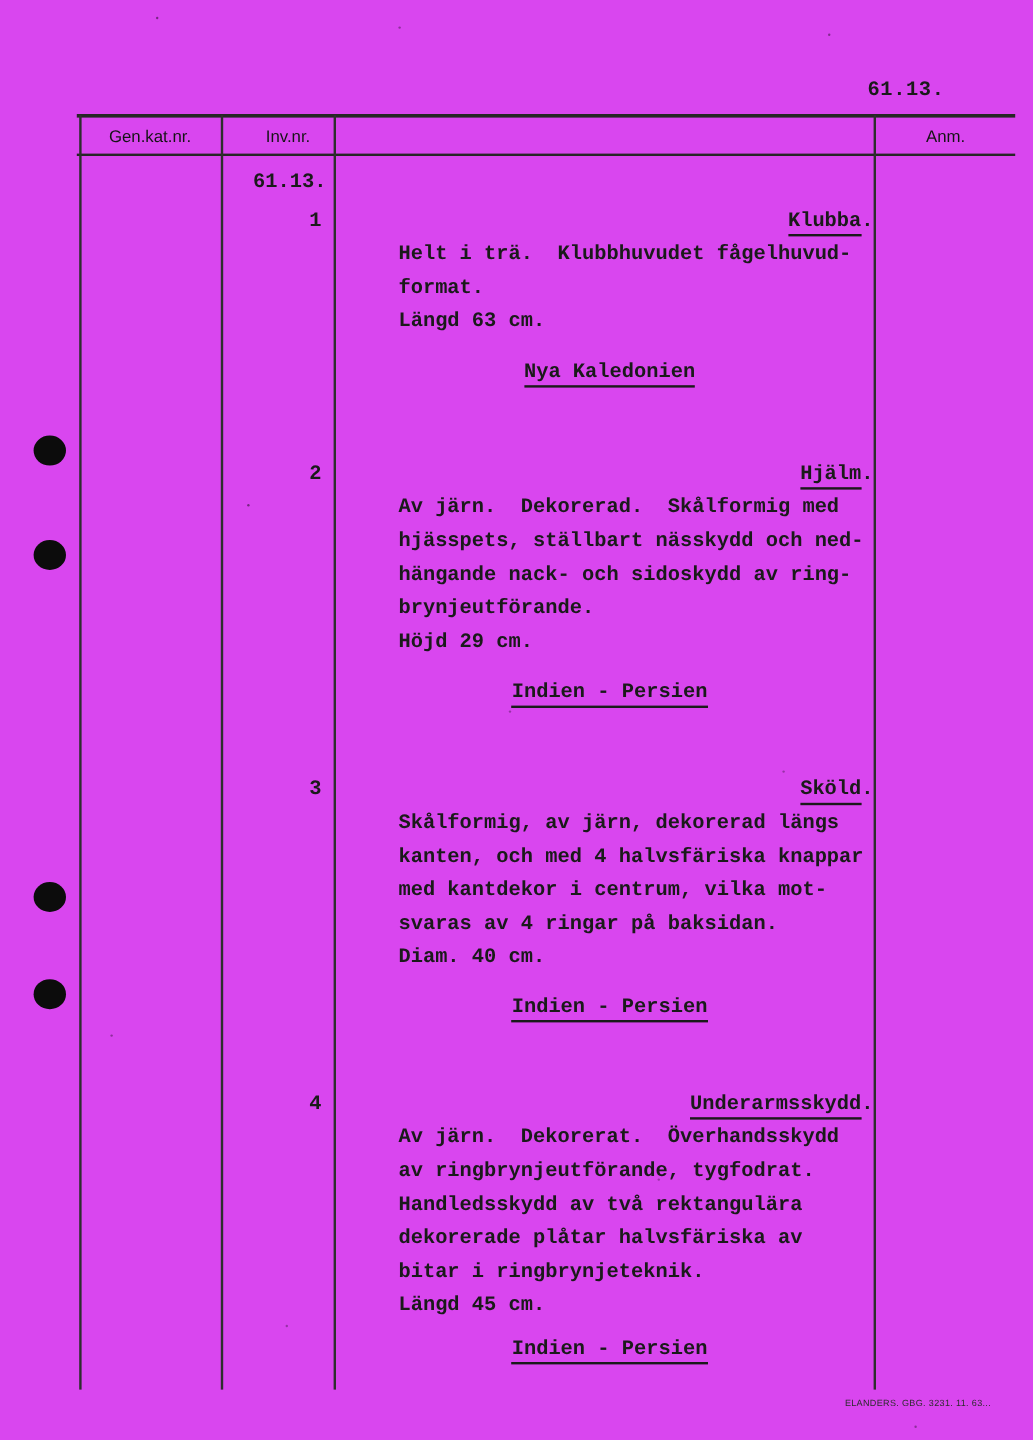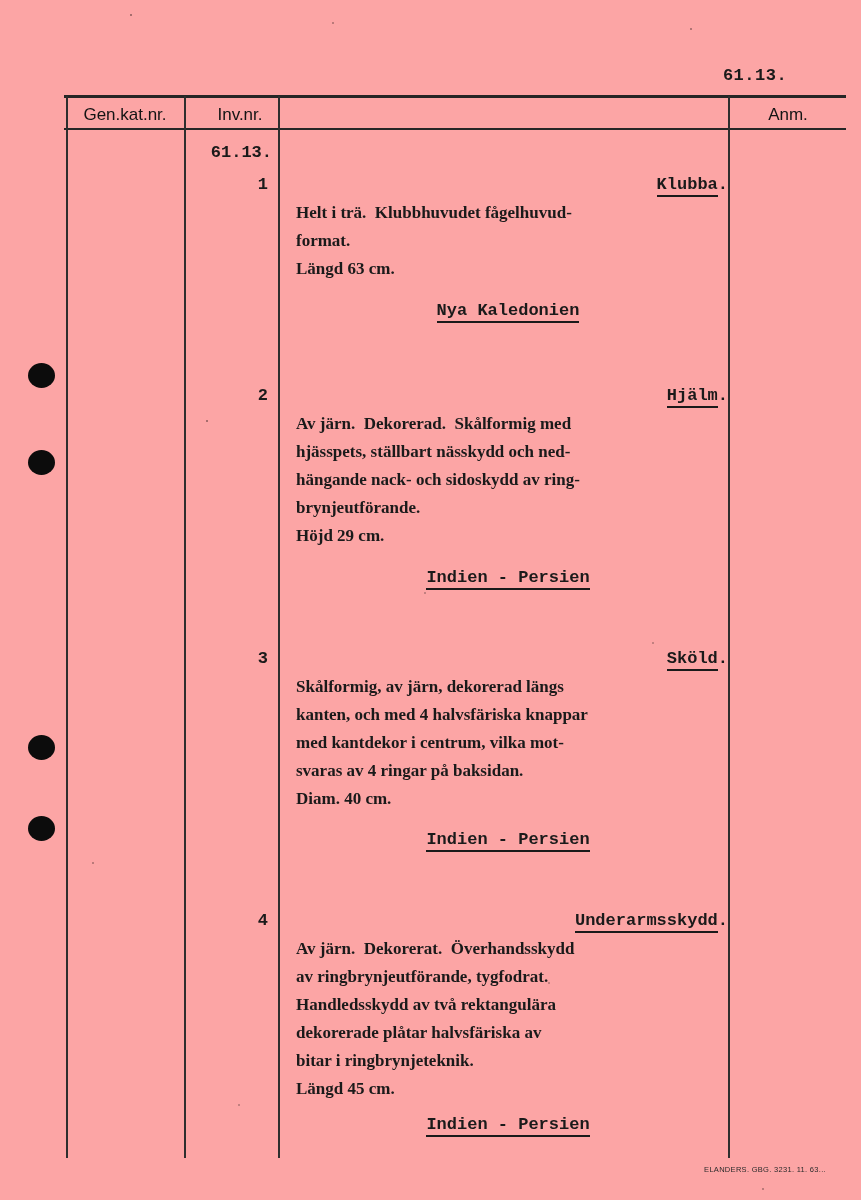--- a/index.html
+++ b/index.html
@@ -1,19 +1,19 @@
 <!DOCTYPE html>
 <html><head>
 <meta charset="utf-8">
 <style>
   html,body{margin:0;padding:0;background:#e8e8e6;}
   .page{
     position:relative;
     width:861px;height:1200px;
-    background:#fca5a5;
+    background:#d946ef;
     overflow:hidden;
     font-family:"Liberation Mono","DejaVu Sans Mono",monospace;
     color:#1a1a1a;
   }
   
   .punch{
     position:absolute;left:28px;
     width:27px;height:25px;border-radius:50%;
     background:#0c0c0c;
   }
@@ -38,21 +38,21 @@
   .rule-top{left:64px;top:95px;width:782px;height:3px;}
   .rule-header{left:64px;top:128px;width:782px;height:2px;}
   .v1{left:66px;top:96px;width:2px;height:1062px;}
   .v2{left:184px;top:96px;width:2px;height:1062px;}
   .v3{left:278px;top:96px;width:2px;height:1062px;}
   .v4{left:728px;top:96px;width:2px;height:1062px;}
   
   .col-label{
     position:absolute;top:105px;
     font-family:"Liberation Sans","DejaVu Sans",sans-serif;
-    font-size:17px;color:#141414;text-align:center;
+    font-size:14px;color:#141414;text-align:center;
   }
   .col-genkat{left:66px;width:118px;}
   .col-invnr{left:186px;width:108px;}
   .col-anm{left:730px;width:116px;}
   
   .page-number{
     position:absolute;left:700px;top:66px;width:110px;
     font-size:17px;font-weight:bold;text-align:center;letter-spacing:.5px;
   }
   .printer-mark{
@@ -70,21 +70,21 @@
     font-size:17px;font-weight:bold;line-height:28px;
   }
   .entry .inv-no{
     position:absolute;left:0;top:0;width:88px;text-align:right;
   }
   .entry .content{margin-left:116px;}
   .entry .title-line{white-space:pre;text-align:right;}
   .entry .title-word{
     border-bottom:2px solid #1a1a1a;padding-bottom:1px;
   }
-  .entry .body-line{white-space:pre;font-family:Liberation Serif, serif;}
+  .entry .body-line{margin-left:36px;white-space:pre;}
   .entry .origin-line{
     text-align:center;padding-right:8px;margin-top:14px;
   }
   .entry .origin-word{
     border-bottom:2px solid #1a1a1a;padding-bottom:1px;
   }
   .entry-1{top:171px;}
   .entry-2{top:382px;}
   .entry-3{top:645px;}
   .entry-4{top:907px;}

